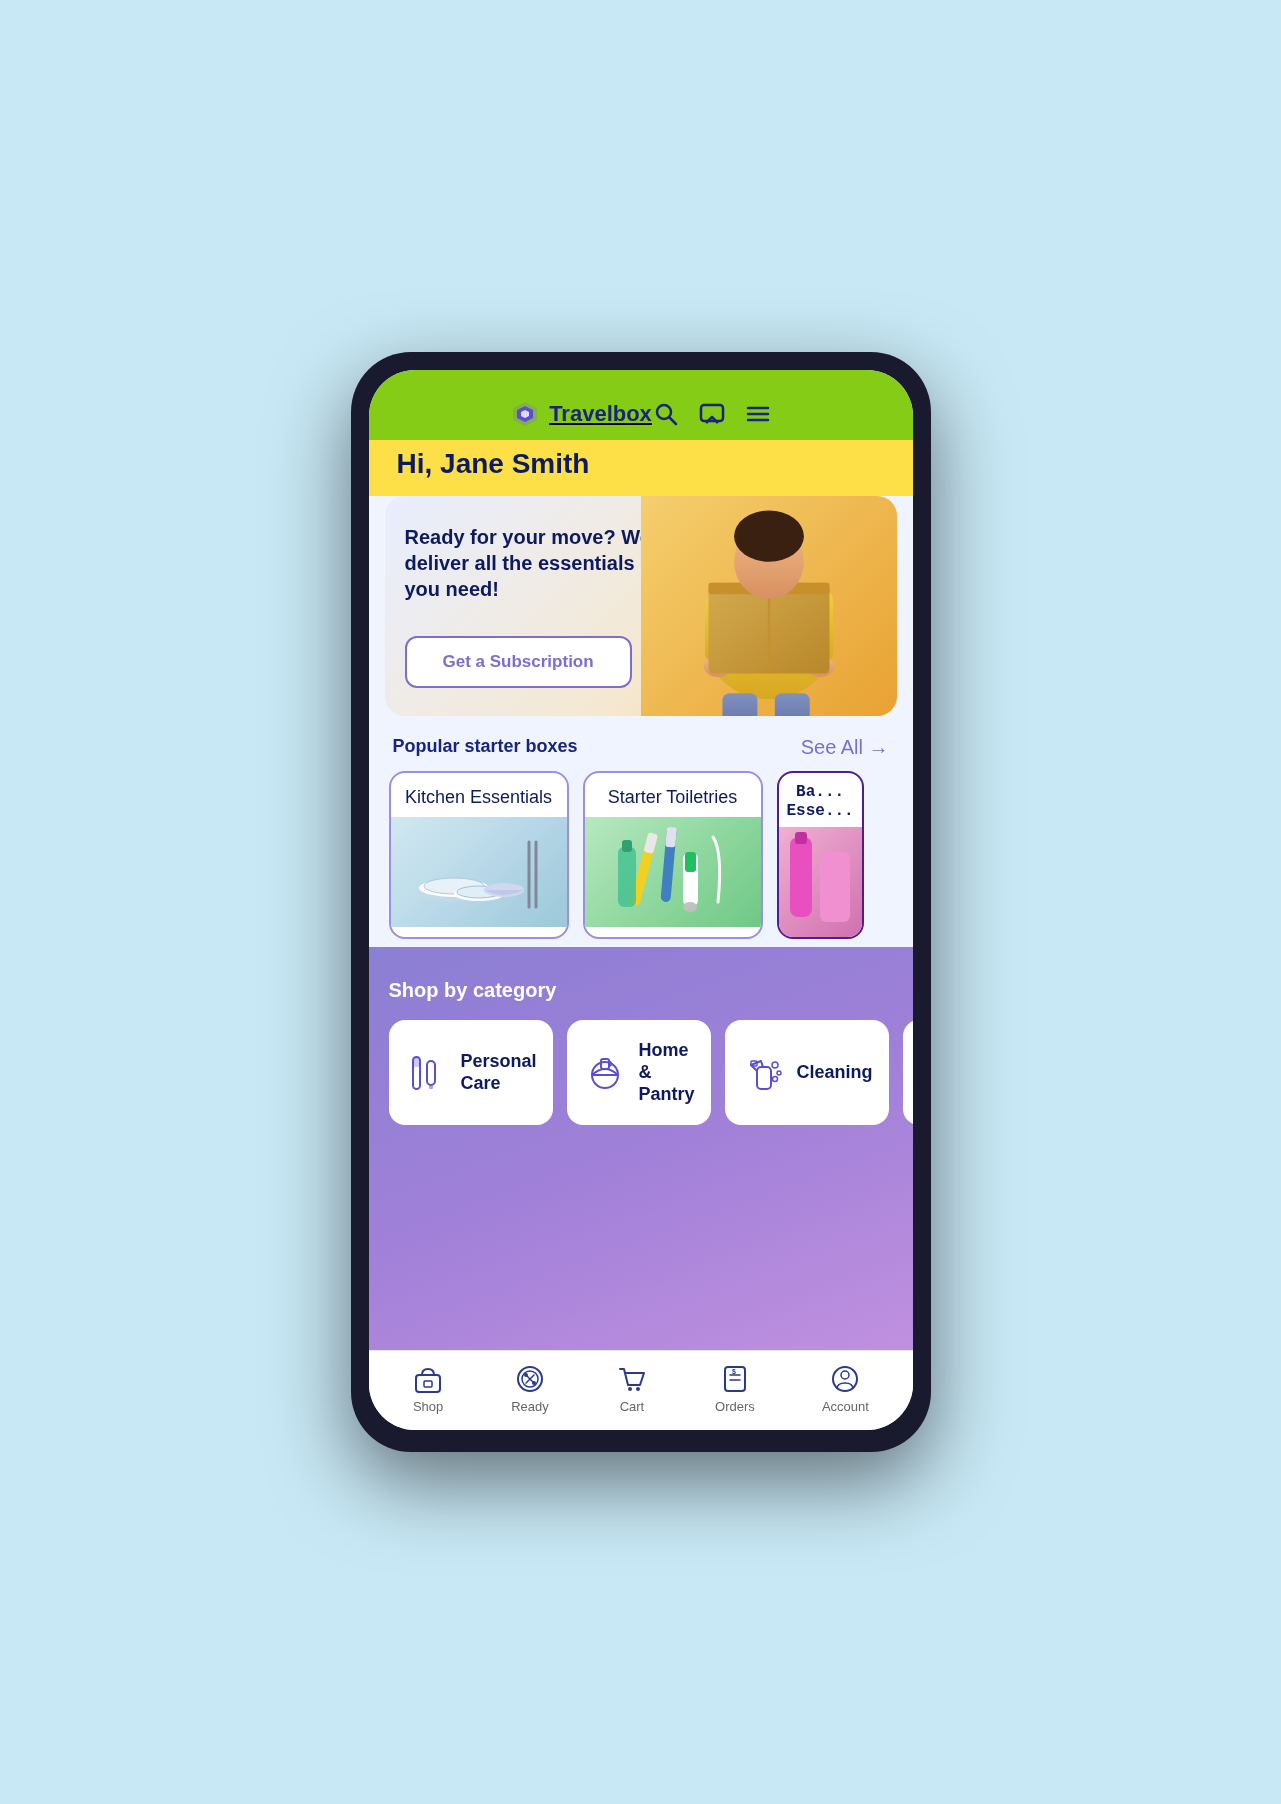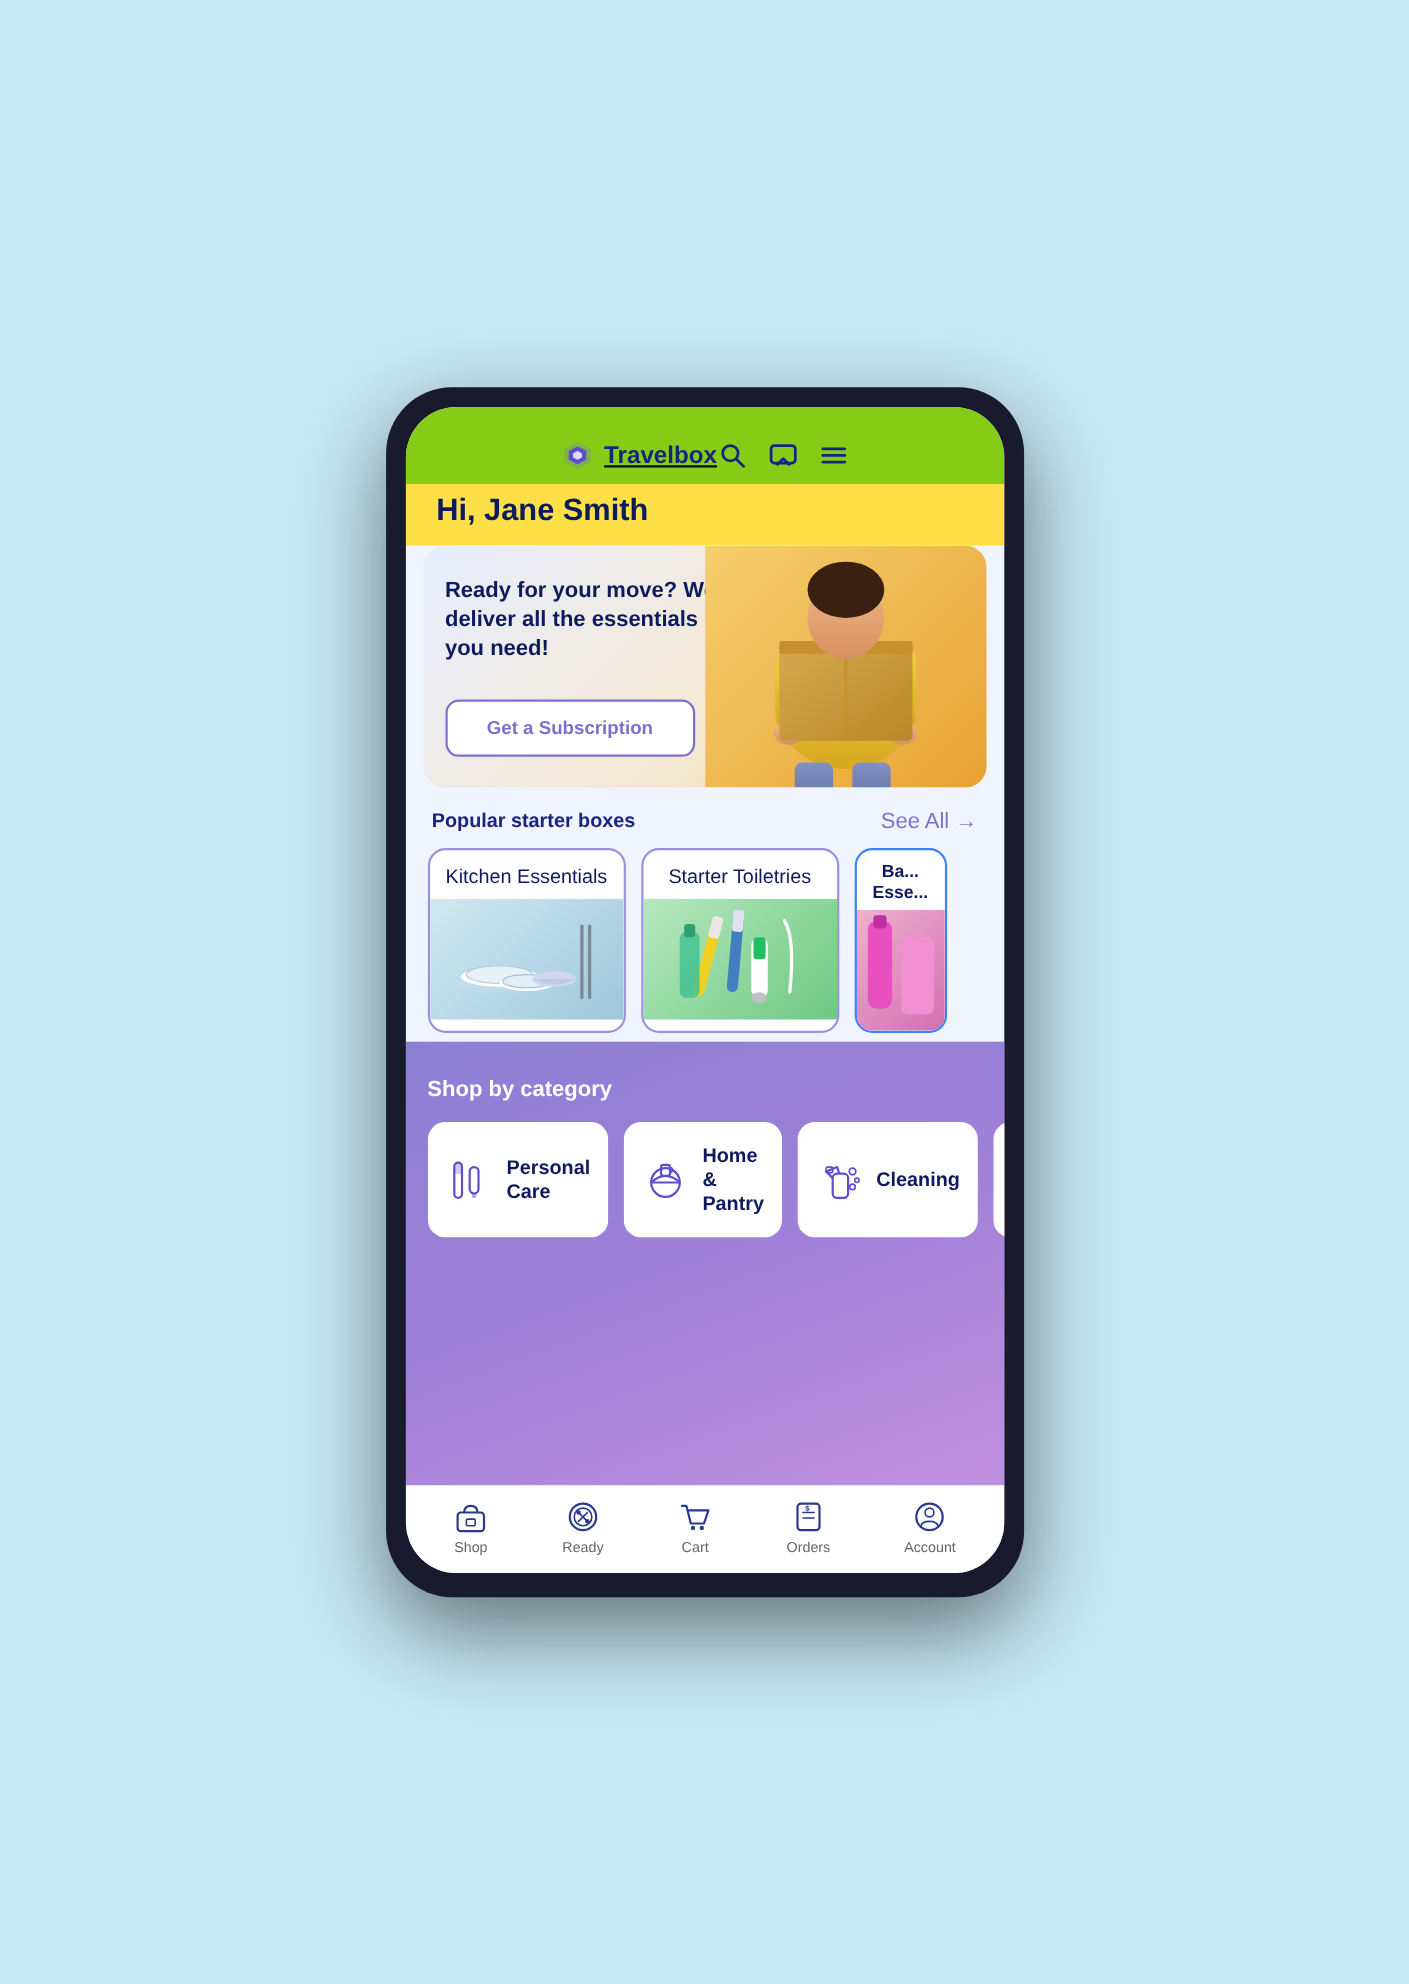--- a/index.html
+++ b/index.html
@@ -176,25 +176,26 @@
       width: 100%;
       height: 100%;
       background: linear-gradient(135deg, #f0b0d0 0%, #e090c0 50%, #d070b0 100%);
       display: flex;
       align-items: center;
       justify-content: center;
     }
     
     .box-card-partial {
       min-width: 80px;
-      border: 2px solid #3b82f6;
+      border: 2px solid #4c1d95;
       border-radius: 16px;
       overflow: hidden;
       background: white;
       flex-shrink: 0;
+      font-family: Liberation Mono, monospace;
     }
     
     .categories-section {
       background: linear-gradient(160deg, #8b7fd4 0%, #a080d8 50%, #c090e0 100%);
       padding: 32px 20px;
       flex: 1;
     }
     .categories-title {
       font-size: 20px;
       font-weight: 700;

